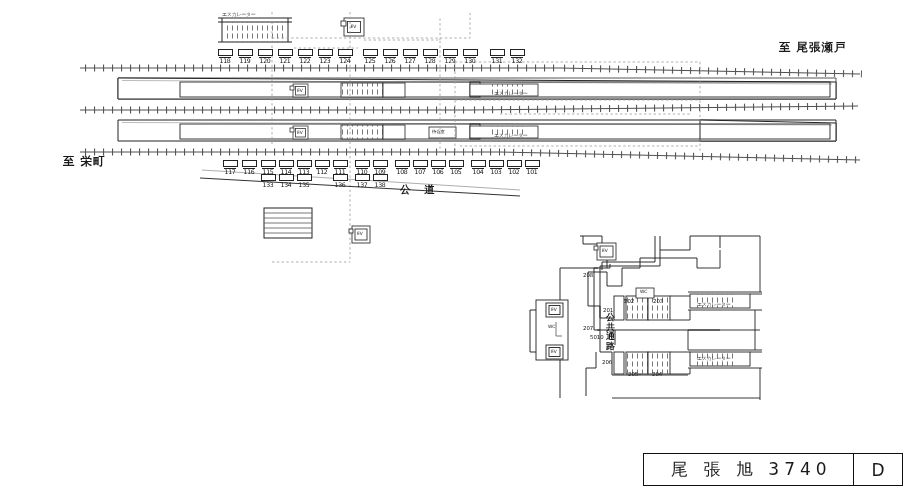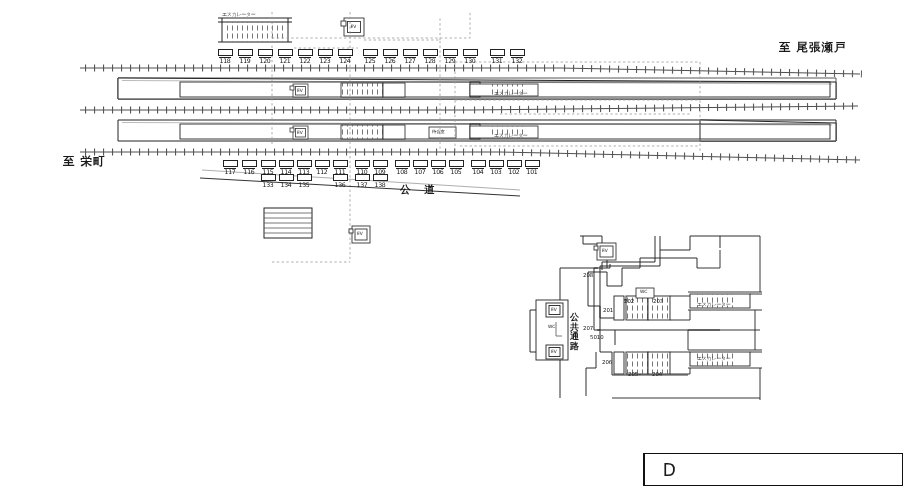--- a/index.html
+++ b/index.html
@@ -278,21 +278,21 @@
       <path d="M612,398 L760,398"></path>
     </g>
   </svg>
 
   <div class="lbl destination jp" style="left:63px;top:156px;">至 栄町</div>
 
   <div class="lbl destination jp" style="left:779px;top:42px;">至 尾張瀬戸</div>
 
   <div class="lbl roadlabel jp" style="left:400px;top:184px;">公  道</div>
 
-  <div class="vpass jp" style="left:569px;top:313px;">公共通路</div>
+  <div class="vpass jp" style="left:605px;top:313px;">公共通路</div>
 
   <div class="esc-lbl jp" style="left:222px;top:12px;">エスカレーター</div>
 
   <div class="esc-lbl jp" style="left:494px;top:91px;">エスカレーター</div>
 
   <div class="esc-lbl jp" style="left:494px;top:133px;">エスカレーター</div>
 
   <div class="esc-lbl jp" style="left:697px;top:302px;">エスカレーター</div>
 
   <div class="esc-lbl jp" style="left:697px;top:356px;">エスカレーター</div>
@@ -377,17 +377,18 @@
         <div style="width: 13px; height: 5px; margin: 0px auto 1px; border: 0.8px solid rgb(34, 34, 34); background: rgb(255, 255, 255);"></div>
         <div>137</div>
       </div>
       <div class="num2" style="left: 372px; top: 174px; width: 16px;">
         <div style="width: 13px; height: 5px; margin: 0px auto 1px; border: 0.8px solid rgb(34, 34, 34); background: rgb(255, 255, 255);"></div>
         <div>138</div>
       </div>
     </div>
 
   <div id="titleblock">
+    <div class="tb-main jp">尾  張  旭 3740</div>
     <div class="tb-sep"></div>
     <div class="tb-code">D</div>
   </div>
 
 </div>
 
 </body></html>

